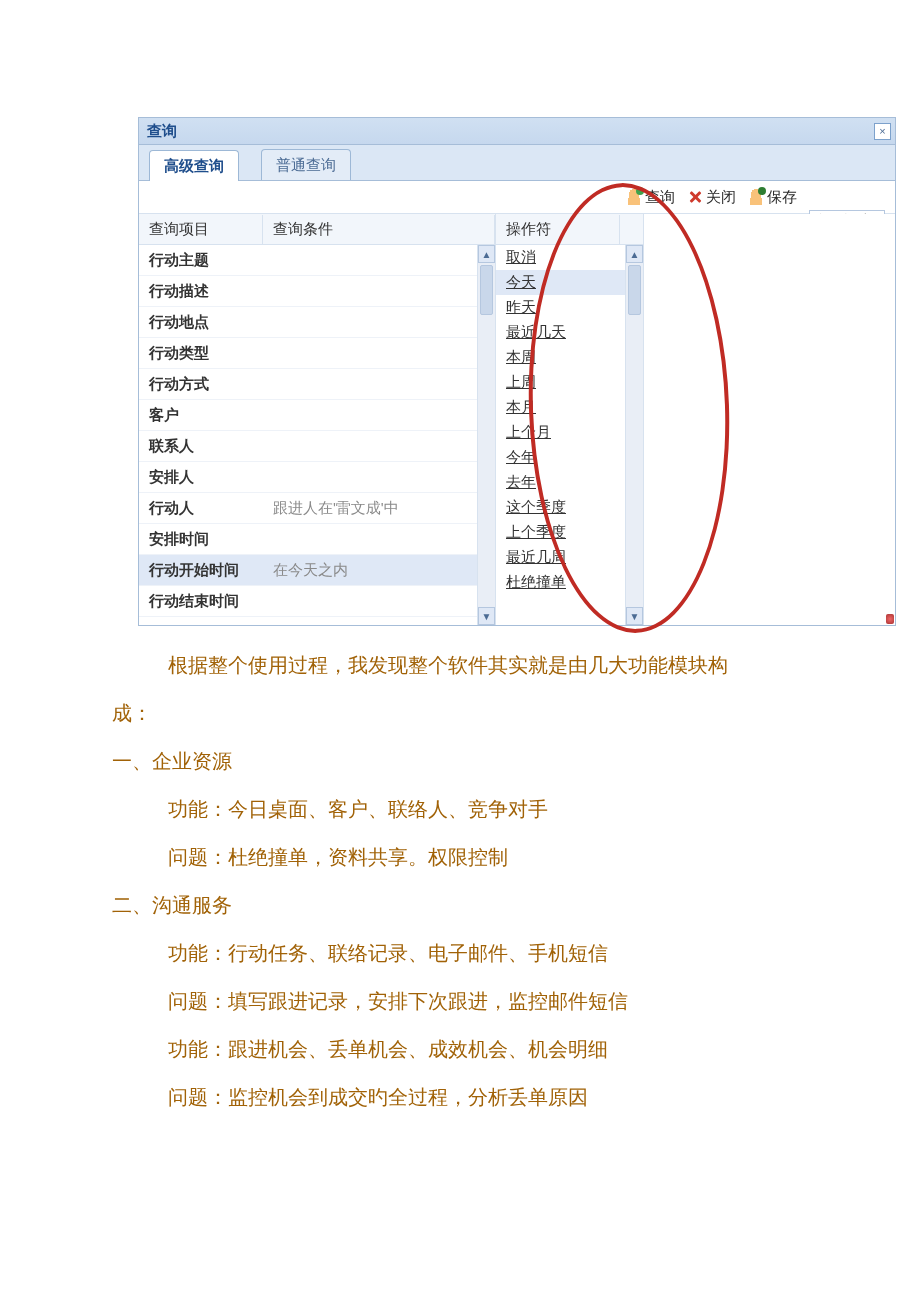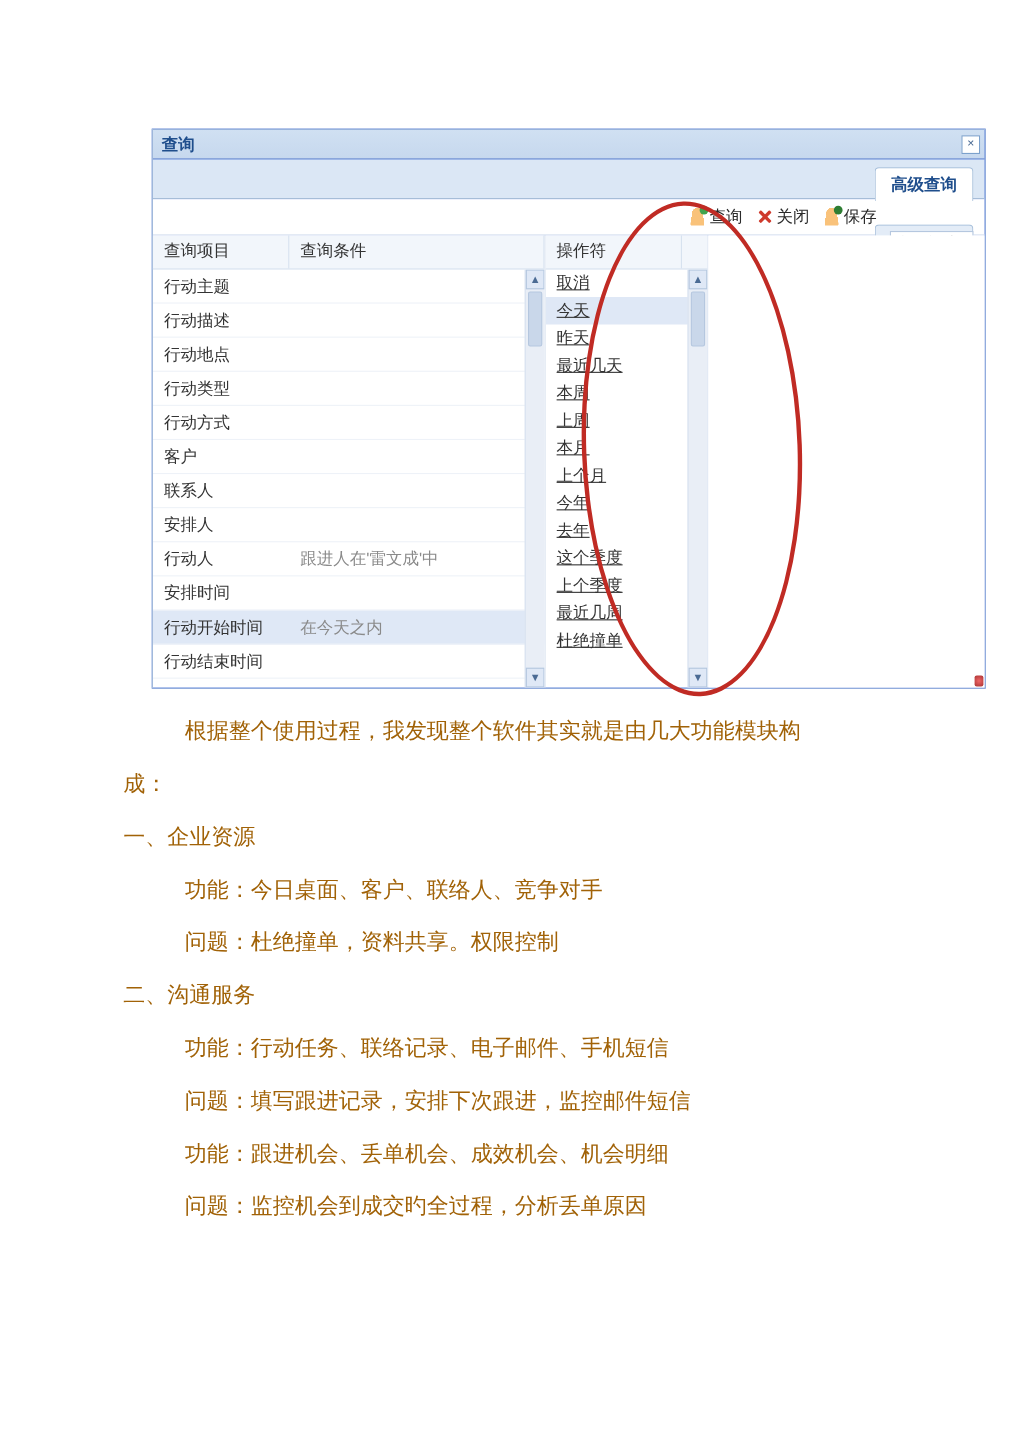--- a/index.html
+++ b/index.html
@@ -1,48 +1,48 @@
 <!DOCTYPE html>
 <html><head>
   <meta charset="utf-8">
   <style>
     * { box-sizing: border-box; margin: 0; padding: 0; }
     body { width: 920px; height: 1302px; background: #fff; font-family: "Microsoft YaHei", SimSun, sans-serif; position: relative; }
     .app-window { position: absolute; left: 138px; top: 117px; width: 758px; height: 509px; border: 1px solid #a6bdd8; background: #1d4ed8; }
     .title-bar { height: 27px; background: linear-gradient(#d0e0f2,#c6d8ee); border-bottom: 1px solid #a6bdd8; display: flex; align-items: center; justify-content: space-between; padding: 0 4px 0 8px; }
     .title-bar .title { color: #1f4e8c; font-weight: bold; font-size: 15px; }
     .title-bar .close { width: 17px; height: 17px; background: #fff; border: 1px solid #7ca1cc; color: #4b6b94; font-size: 11px; line-height: 15px; text-align: center; cursor: pointer; font-family: Arial; }
-    .tab-row { height: 36px; background: #dbe7f5; display: flex; align-items: flex-end; padding: 6px 10px 0 10px; gap: 22px; border-bottom: 1px solid #a6bdd8; flex-direction: column; }
+    .tab-row { height: 36px; background: #dbe7f5; display: flex; align-items: flex-end; padding: 6px 10px 0 10px; gap: 22px; border-bottom: 1px solid #a6bdd8; }
     .tab { padding: 6px 14px 5px; border: 1px solid #9db8d6; border-bottom: none; border-radius: 4px 4px 0 0; font-size: 15px; cursor: pointer; }
     .tab.active { background: #fff; font-weight: bold; color: #1f4e8c; position: relative; top: 1px; }
     .tab.inactive { background: #e3ecf7; color: #4b6b94; }
     .toolbar { height: 33px; background: #fff; border-bottom: 1px solid #d7e2ef; display: flex; align-items: center; justify-content: flex-end; gap: 12px; padding: 0 10px; font-size: 15px; color: #2a2a2a; }
     .toolbar .act { display: flex; align-items: center; gap: 3px; cursor: pointer; }
     .toolbar input.save-name { border: 1px solid #b5c7df; height: 22px; padding: 0 4px; width: 76px; font-size: 14px; font-family: inherit; margin-top: 48px; }
     .ic { width: 16px; height: 16px; display: inline-block; position: relative; }
     .ic-person { background: radial-gradient(circle at 50% 30%, #f9c27a 0 35%, transparent 36%), radial-gradient(ellipse at 50% 90%, #f9c27a 0 55%, transparent 56%); }
     .ic-person::after { content:""; position:absolute; right:-2px; top:-2px; width:8px; height:8px; background:#3fa34d; border-radius:50%; color:#fff; font-size:7px; line-height:8px; text-align:center; }
     .ic-close { }
     .ic-close::before, .ic-close::after { content:""; position:absolute; left:7px; top:1px; width:3px; height:14px; background:#cf3a2c; border-radius:1px; }
     .ic-close::before { transform: rotate(45deg);} .ic-close::after { transform: rotate(-45deg);}
     .ic-save { background: radial-gradient(circle at 50% 30%, #f9c27a 0 35%, transparent 36%), radial-gradient(ellipse at 50% 90%, #f9c27a 0 55%, transparent 56%); }
     .ic-save::after { content:""; position:absolute; right:-2px; top:-2px; width:8px; height:8px; background:#2e7d32; border-radius:50%; }
     .body-area { display: flex; height: 411px; background: #fff; }
     .left-col { width: 357px; border-right: 1px solid #d7e2ef; display:flex; flex-direction:column; }
     .mid-col { width: 148px; border-right: 1px solid #d7e2ef; display:flex; flex-direction:column; }
     .right-col { flex:1; background: #fff; }
-    .hdr-row { display:flex; height:31px; background:#f2f6fb; border-bottom:1px solid #d7e2ef; font-size:15px; color:#333; }
+    .hdr-row { display:flex; height:31px; background:#f2f6fb; border-bottom:1px solid #d7e2ef; font-size:15px; color:#333;align-items:center; }
     .hdr-cell { padding: 5px 10px; border-right:1px solid #d7e2ef; }
     .left-col .hdr-cell.c1 { width: 124px; }
     .left-col .hdr-cell.c2 { flex:1; }
     .mid-col .hdr-cell.m1 { width: 124px; }
     .list-wrap { flex:1; overflow:hidden; position:relative; }
     .list-wrap .scroll { position:absolute; inset:0; overflow:hidden; }
     .list-row { display:flex; height: 31px; border-bottom:1px solid #eef2f8; font-size:15px; align-items:center; }
-    .list-row .c1 { width: 124px; padding: 0 10px; color:#333; }
+    .list-row .c1 { width: 124px; padding: 0 10px; color:#333;font-weight:bold; }
     .list-row .c2 { flex:1; padding: 0 10px; color:#888; }
     .list-row.sel { background:#dfe8f6; }
     .list-row .c2.gray { color: #8a8a8a; }
     .mid-list .mrow { height: 25px; display:flex; align-items:center; padding: 0 10px; font-size:15px; color:#333; border-bottom:0;text-decoration:underline; }
     .mid-list .mrow.highlight { background:#dfe8f6; }
     .sb { position:absolute; right:0; top:0; bottom:0; width:18px; background:#e9eef6; border-left:1px solid #d7e2ef; }
     .sb .arrow { height:18px; background:#dfe8f6; border:1px solid #b5c7df; display:flex; align-items:center; justify-content:center; font-size:10px; color:#4b6b94; }
     .sb .a-top { position:absolute; top:0; left:0; right:0; }
     .sb .a-bot { position:absolute; bottom:0; left:0; right:0; }
     .sb .thumb { position:absolute; left:2px; right:2px; top:20px; height:50px; background:#c9d7ea; border:1px solid #b5c7df; border-radius:2px; }

